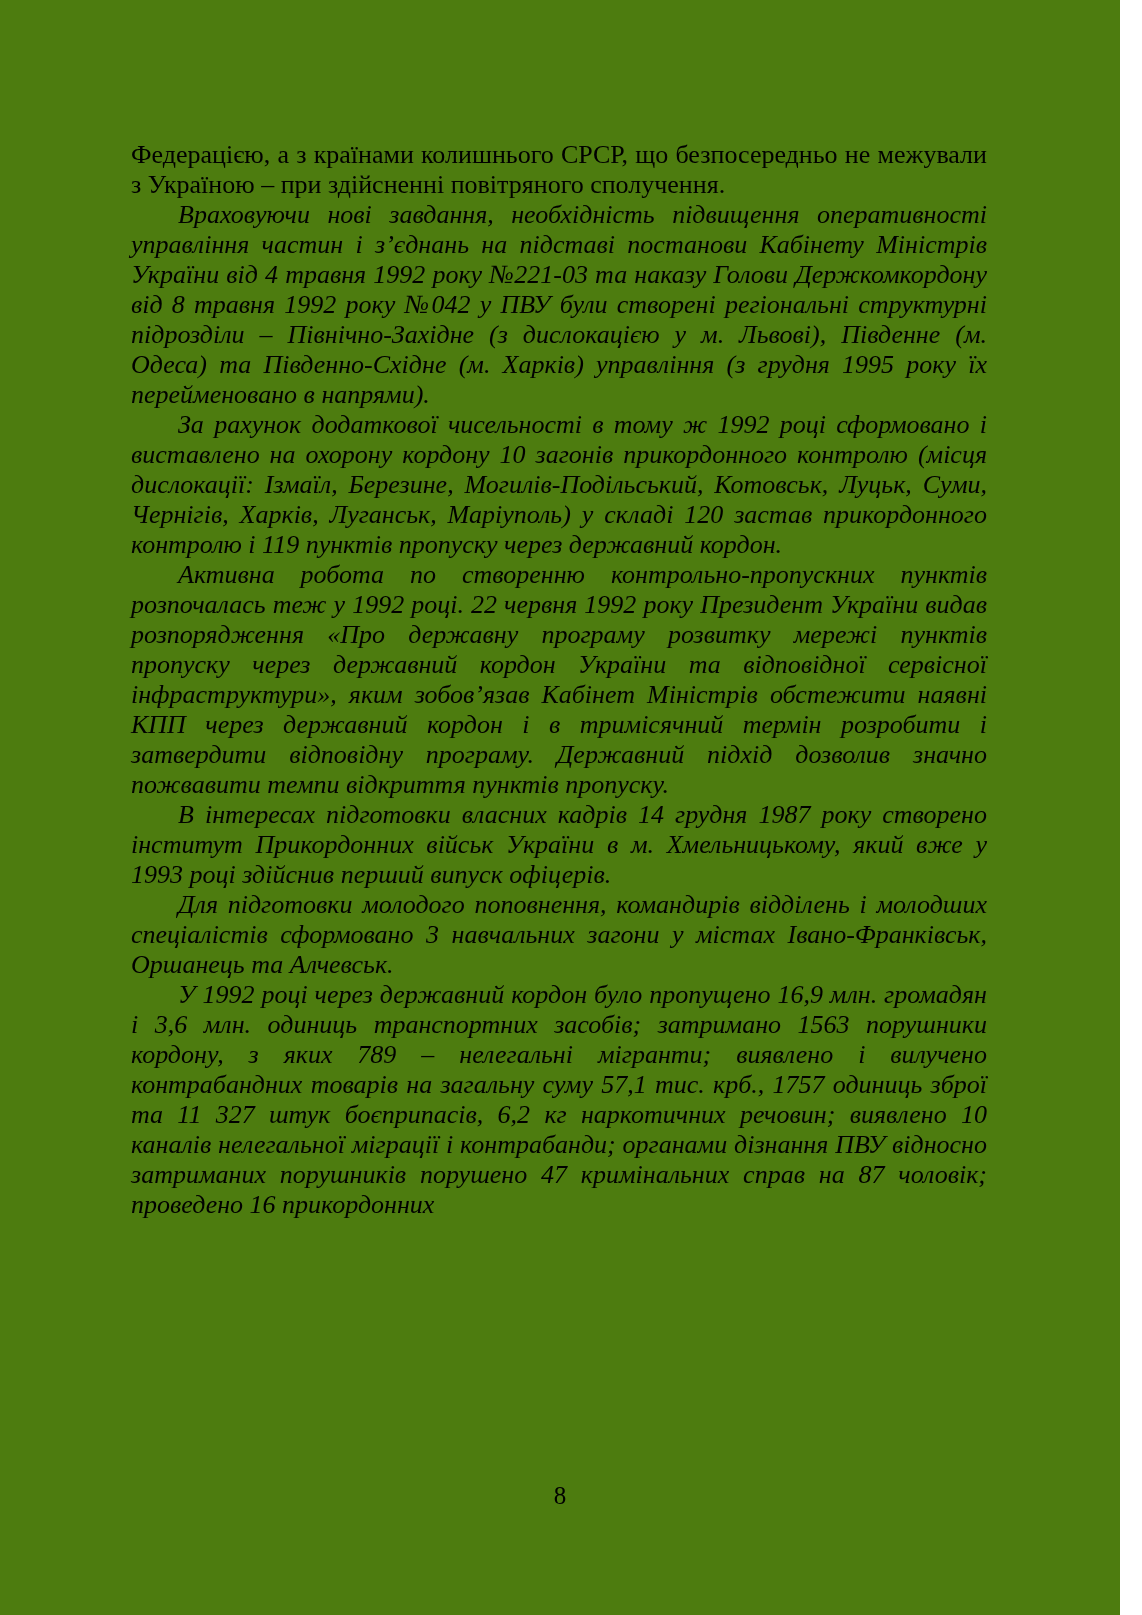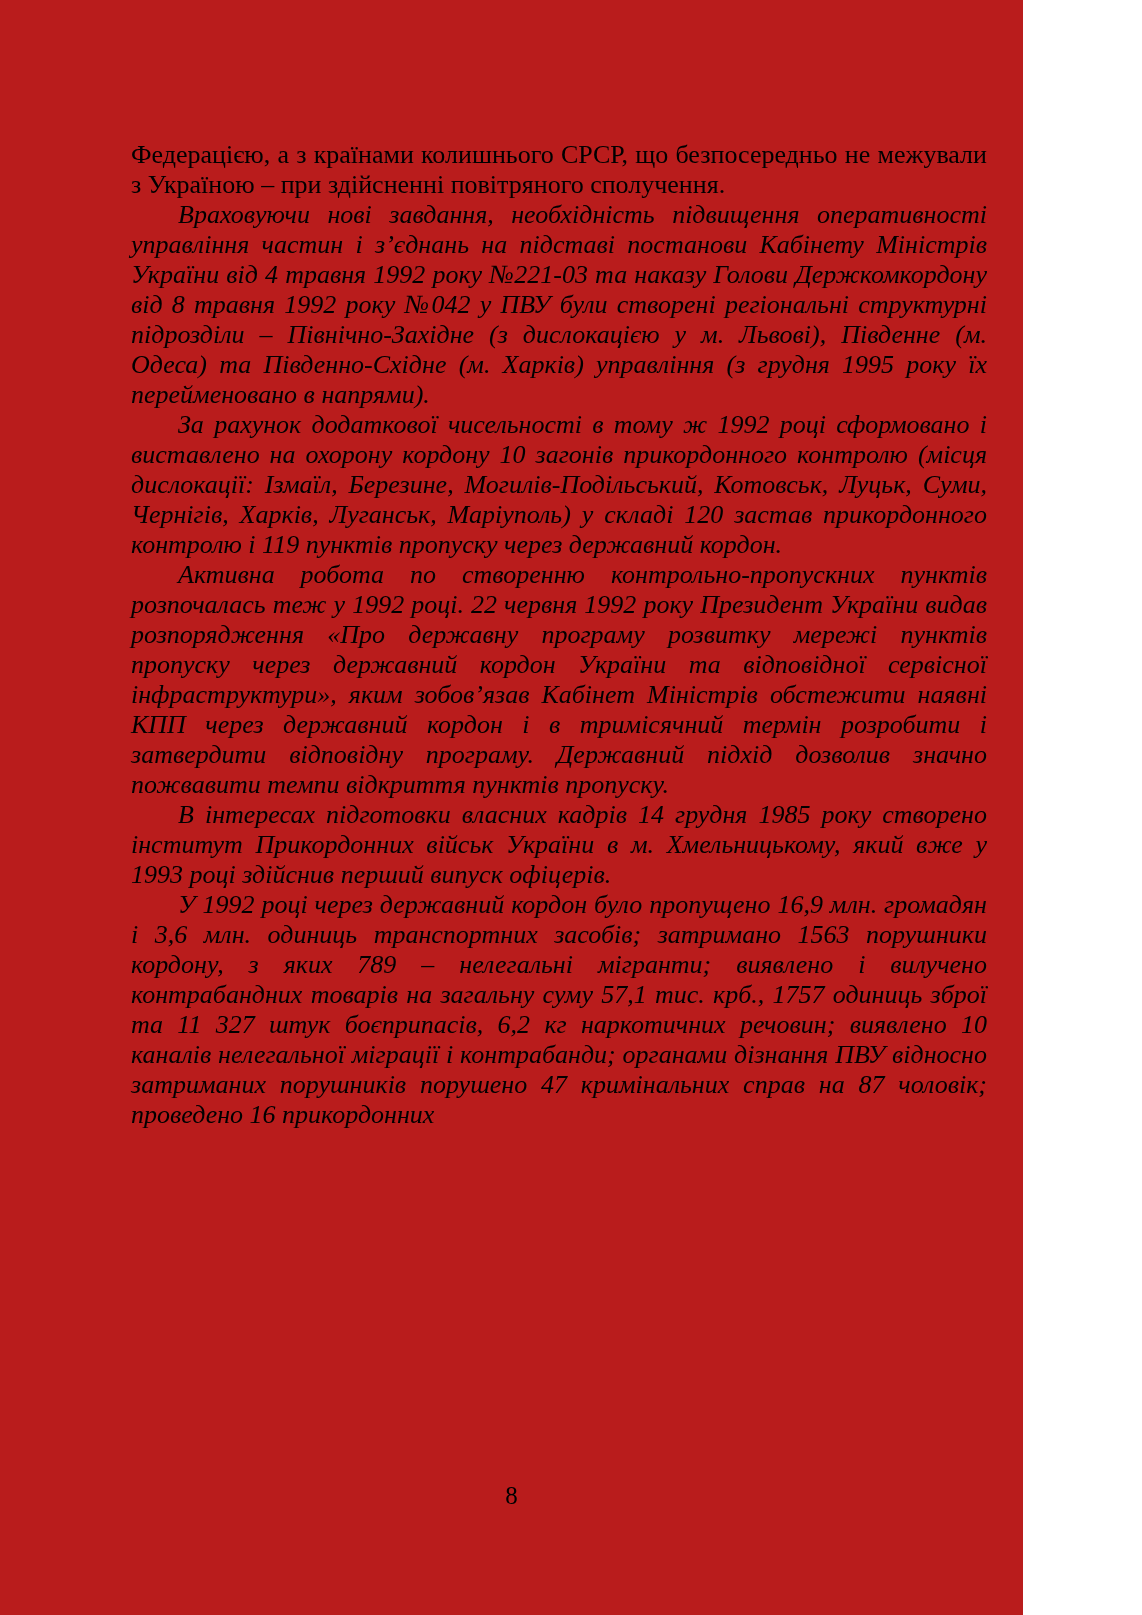--- a/index.html
+++ b/index.html
@@ -2,23 +2,23 @@
 <html><head>
 <meta charset="utf-8">
 <style>
   html, body {
     margin: 0;
     padding: 0;
     background: #ffffff;
   }
   .page {
     position: relative;
-    width: 1023px;
+    width: 1120px;
     height: 1615px;
-    background: #b91c1c;
+    background: #4d7c0f;
     font-family: "Liberation Serif", serif;
     color: #000000;
     overflow: hidden;
   }
   .text-block {
     position: absolute;
     left: 131px;
     top: 140px;
     width: 856px;
     font-size: 26px;
@@ -44,17 +44,18 @@
 </style>
 </head>
 <body>
 
 <div class="page">
   <div class="text-block" id="paragraphs">
       <p>Федерацією, а з країнами колишнього СРСР, що безпосередньо не межували з Україною – при здійсненні повітряного сполучення.</p>
       <p class="indent">Враховуючи нові завдання, необхідність підвищення оперативності управління частин і з’єднань на підставі постанови Кабінету Міністрів України від 4 травня 1992 року №221-03 та наказу Голови Держкомкордону від 8 травня 1992 року №042 у ПВУ були створені регіональні структурні підрозділи – Північно-Західне (з дислокацією у м. Львові), Південне (м. Одеса) та Південно-Східне (м. Харків) управління (з грудня 1995 року їх перейменовано в напрями).</p>
       <p class="indent">За рахунок додаткової чисельності в тому ж 1992 році сформовано і виставлено на охорону кордону 10 загонів прикордонного контролю (місця дислокації: Ізмаїл, Березине, Могилів-Подільський, Котовськ, Луцьк, Суми, Чернігів, Харків, Луганськ, Маріуполь) у складі 120 застав прикордонного контролю і 119 пунктів пропуску через державний кордон.</p>
       <p class="indent">Активна робота по створенню контрольно-пропускних пунктів розпочалась теж у 1992 році. 22 червня 1992 року Президент України видав розпорядження «Про державну програму розвитку мережі пунктів пропуску через державний кордон України та відповідної сервісної інфраструктури», яким зобов’язав Кабінет Міністрів обстежити наявні КПП через державний кордон і в тримісячний термін розробити і затвердити відповідну програму. Державний підхід дозволив значно пожвавити темпи відкриття пунктів пропуску.</p>
-      <p class="indent">В інтересах підготовки власних кадрів 14 грудня 1985 року створено інститут Прикордонних військ України в м. Хмельницькому, який вже у 1993 році здійснив перший випуск офіцерів.</p>
+      <p class="indent">В інтересах підготовки власних кадрів 14 грудня 1987 року створено інститут Прикордонних військ України в м. Хмельницькому, який вже у 1993 році здійснив перший випуск офіцерів.</p>
+      <p class="indent">Для підготовки молодого поповнення, командирів відділень і молодших спеціалістів сформовано 3 навчальних загони у містах Івано-Франківськ, Оршанець та Алчевськ.</p>
       <p class="indent">У 1992 році через державний кордон було пропущено 16,9 млн. громадян і 3,6 млн. одиниць транспортних засобів; затримано 1563 порушники кордону, з яких 789 – нелегальні мігранти; виявлено і вилучено контрабандних товарів на загальну суму 57,1 тис. крб., 1757 одиниць зброї та 11 327 штук боєприпасів, 6,2 кг наркотичних речовин; виявлено 10 каналів нелегальної міграції і контрабанди; органами дізнання ПВУ відносно затриманих порушників порушено 47 кримінальних справ на 87 чоловік; проведено 16 прикордонних</p>
     </div>
   <div class="page-number">8</div>
 </div>
 
 </body></html>

